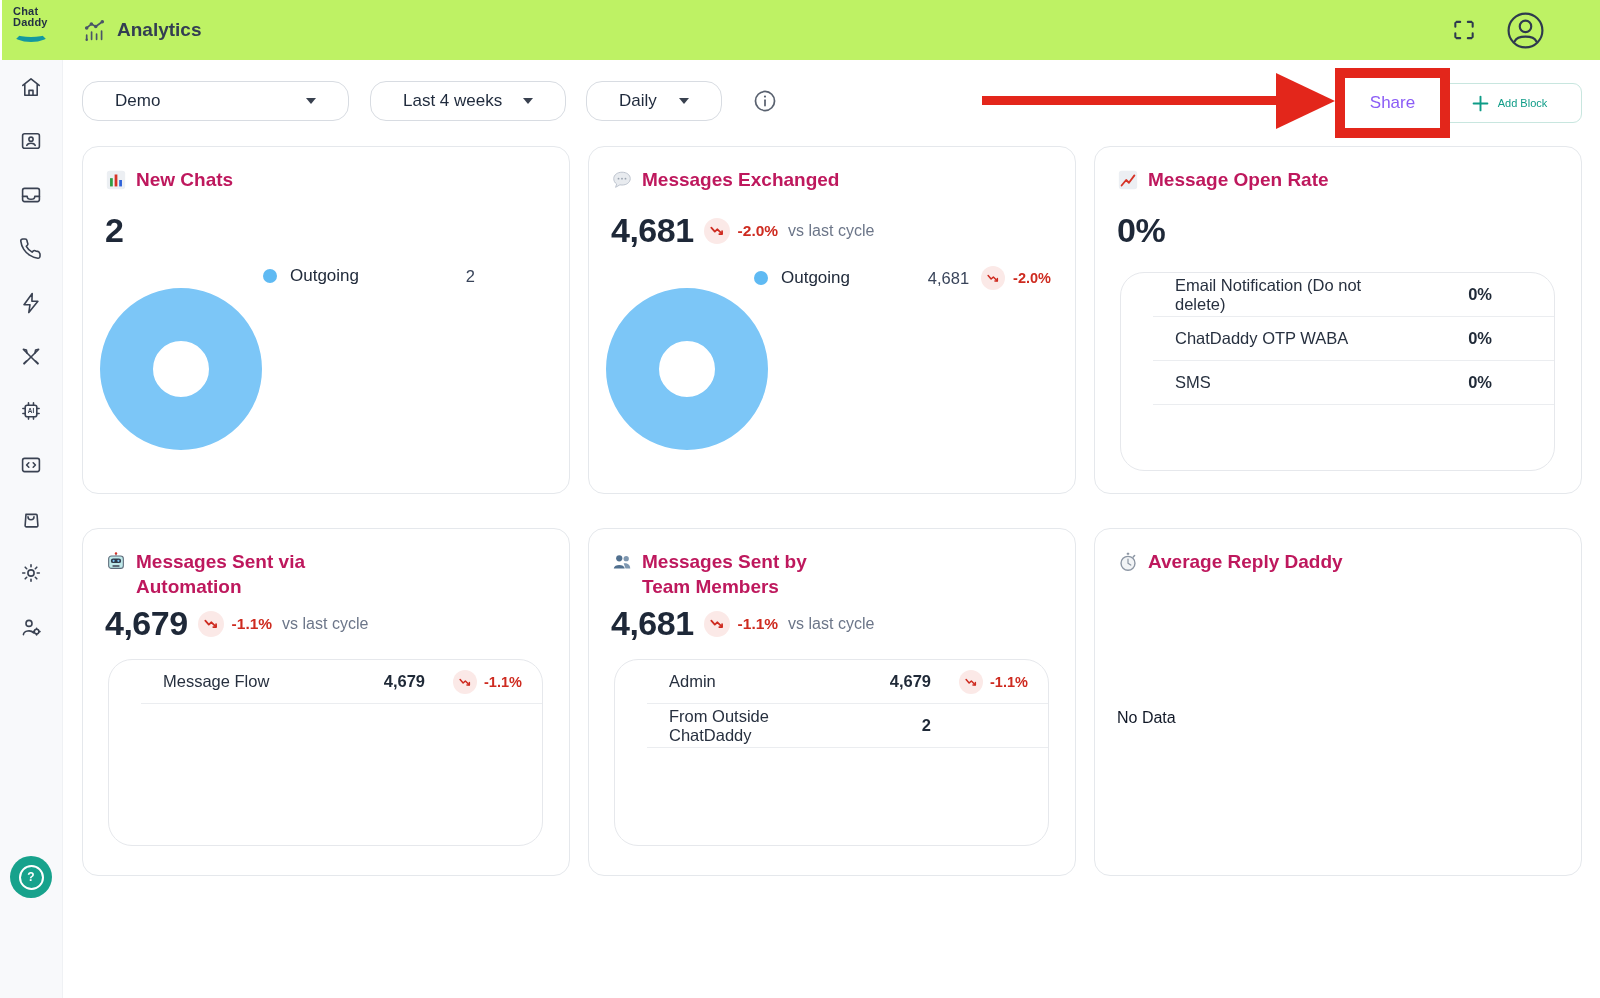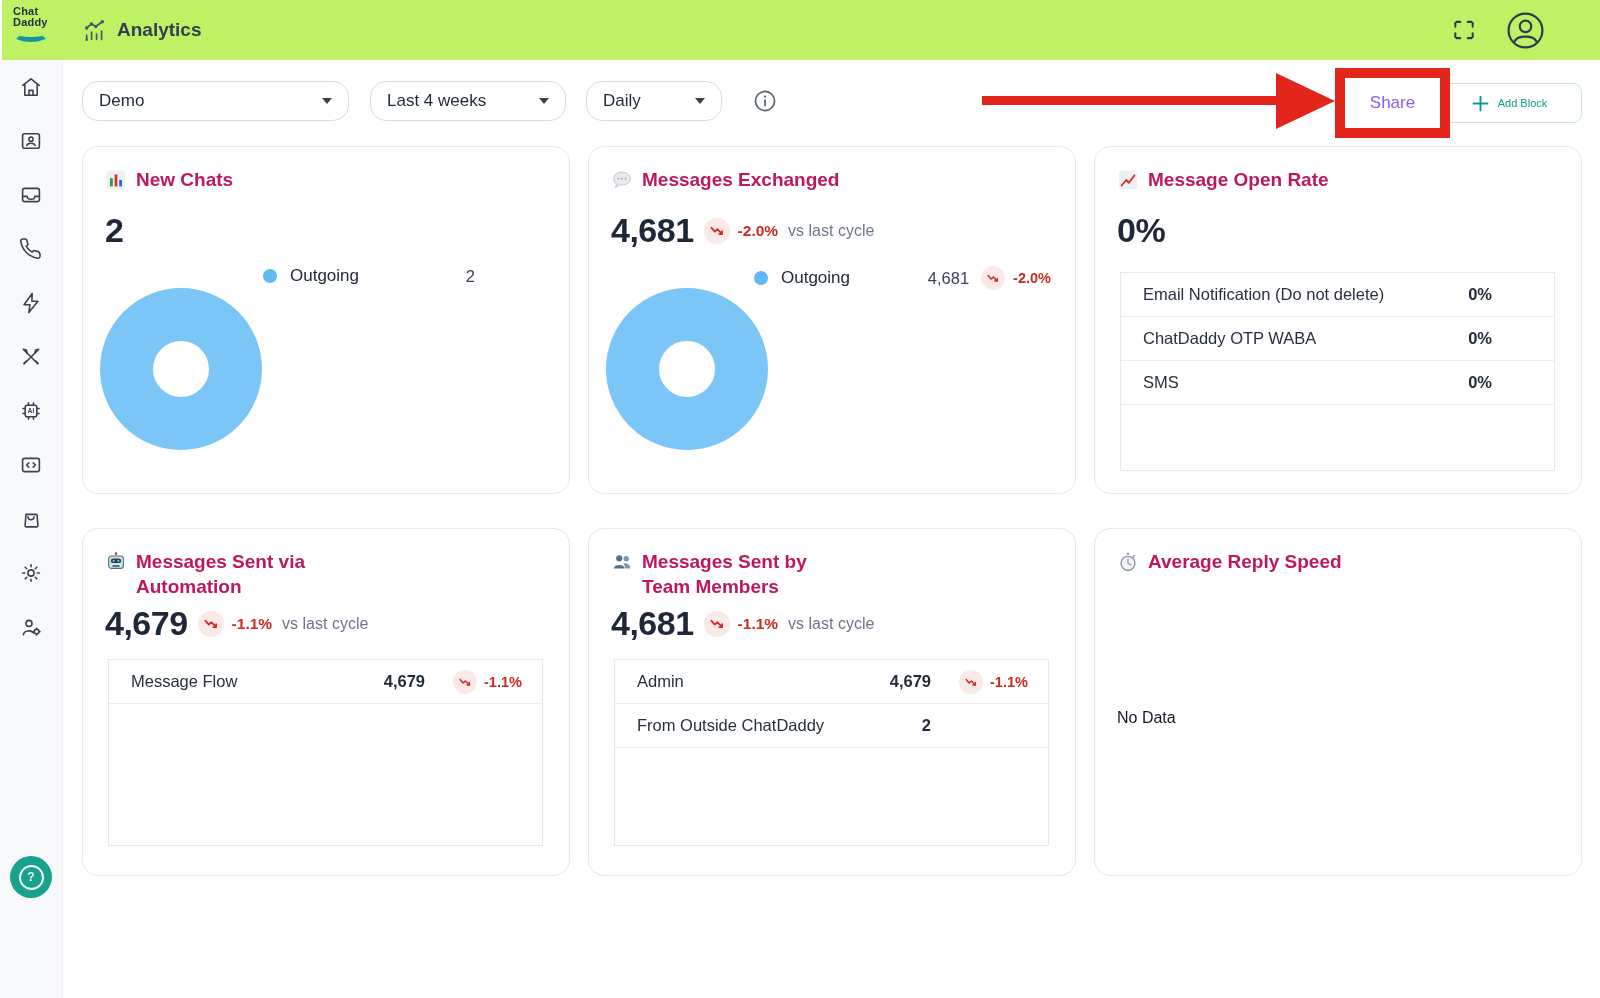--- a/index.html
+++ b/index.html
@@ -22,21 +22,21 @@
            border-right:1px solid #EFF1F4;display:flex;flex-direction:column;align-items:center;padding-top:15px;box-sizing:border-box;}
   .side-item{width:24px;height:24px;margin-bottom:30px;cursor:pointer;}
   .side-item svg{stroke:#3A4252;fill:none;stroke-width:1.6;stroke-linecap:round;stroke-linejoin:round;}
   .help-fab{position:absolute;left:10px;top:856px;width:42px;height:42px;border-radius:50%;
             background:#17A28C;display:flex;align-items:center;justify-content:center;cursor:pointer;}
   .help-ring{width:21px;height:21px;border:2px solid #fff;border-radius:50%;display:flex;
              align-items:center;justify-content:center;font-size:12px;font-weight:bold;color:#fff;}
 
   
   .select{position:absolute;top:81px;height:40px;border:1px solid #D8DCE2;border-radius:16px;background:#fff;
-          display:flex;align-items:center;padding:0 16px;box-sizing:border-box;font-size:17px;color:#1F2A3C;cursor:pointer;}
+          display:flex;align-items:center;padding:0 32px;box-sizing:border-box;font-size:17px;color:#1F2A3C;cursor:pointer;}
   .select .caret{margin-left:auto;width:0;height:0;border-left:5px solid transparent;
                  border-right:5px solid transparent;border-top:6px solid #39414F;}
   .info-btn{position:absolute;left:752px;top:88px;width:26px;height:26px;cursor:pointer;}
 
   
   .arrow-line{position:absolute;left:982px;top:96px;width:296px;height:9px;background:#E3261B;}
   .arrow-head{position:absolute;left:1276px;top:73px;width:0;height:0;
               border-top:28px solid transparent;border-bottom:28px solid transparent;border-left:59px solid #E3261B;}
   .share-rect{position:absolute;left:1335px;top:68px;width:115px;height:70px;border:10px solid #E3261B;
               box-sizing:border-box;background:#fff;display:flex;align-items:center;justify-content:center;z-index:3;}
@@ -62,21 +62,21 @@
   .legend{position:absolute;top:119px;left:180px;right:24px;display:flex;align-items:center;font-size:17px;color:#212B3B;}
   .legend-dot{width:14px;height:14px;border-radius:50%;background:#5FBAF3;margin-right:13px;flex:none;}
   .legend-value{margin-left:auto;font-size:16.5px;color:#39445A;}
   .legend .delta-badge{margin-left:12px;}
   .legend .delta-circle{width:24px;height:24px;}
   .legend .delta-text{font-size:14.5px;}
 
   .donut{position:absolute;left:17px;top:141px;width:56px;height:56px;border:53px solid #7CC6F7;
          border-radius:50%;box-sizing:content-box;}
 
-  .stat-table{position:absolute;left:25px;right:26px;border:1px solid #E6E8EC;border-radius:0;background:#fff;overflow:hidden;}
+  .stat-table{position:absolute;left:25px;right:26px;border:1px solid #E6E8EC;border-radius:24px;background:#fff;overflow:hidden;padding-left:32px;}
   .stat-row{display:flex;align-items:center;height:43px;padding:0 16px 0 22px;border-bottom:1px solid #EBEDF0;
             font-size:16.5px;color:#27303F;}
   .stat-label{flex:1;}
   .stat-value{font-weight:bold;width:90px;text-align:right;color:#1F2937;}
   .stat-badge{display:flex;align-items:center;gap:7px;margin-left:28px;width:73px;}
   .stat-badge .delta-circle{width:24px;height:24px;}
   .stat-badge .delta-text{font-size:14.5px;}
   .stat-spacer{width:46px;}
   .stat-spacer-wide{width:101px;}
 
@@ -408,18 +408,18 @@
   </div>
 
   <div class="card" style="left:1094px;top:528px;">
     <div class="card-title">
       <svg class="card-emoji" viewBox="0 0 24 24">
         <rect x="10.6" y="2" width="2.8" height="2" rx="0.6" fill="#8B95A3"></rect>
         <path d="M17.8 6.4l1.4-1.4" stroke="#8B95A3" stroke-width="1.6" stroke-linecap="round"></path>
         <circle cx="12" cy="13.4" r="7.6" fill="#F2F4F6" stroke="#8B95A3" stroke-width="1.5"></circle>
         <path d="M12 13.4V8.8M12 13.4l3 2" stroke="#8B95A3" stroke-width="1.3" stroke-linecap="round"></path>
       </svg>
-      <span class="ttl">Average Reply Speed</span>
+      <span class="ttl">Average Reply Daddy</span>
     </div>
     <div class="no-data">No Data</div>
   </div>
 
 </div>
 
 </body></html>

